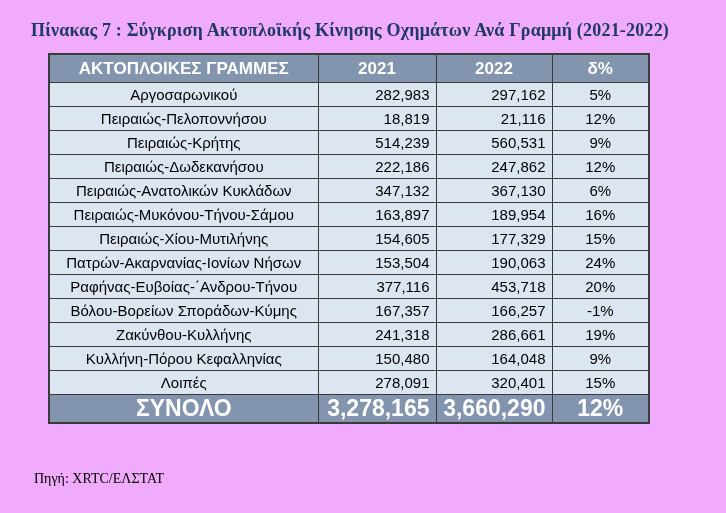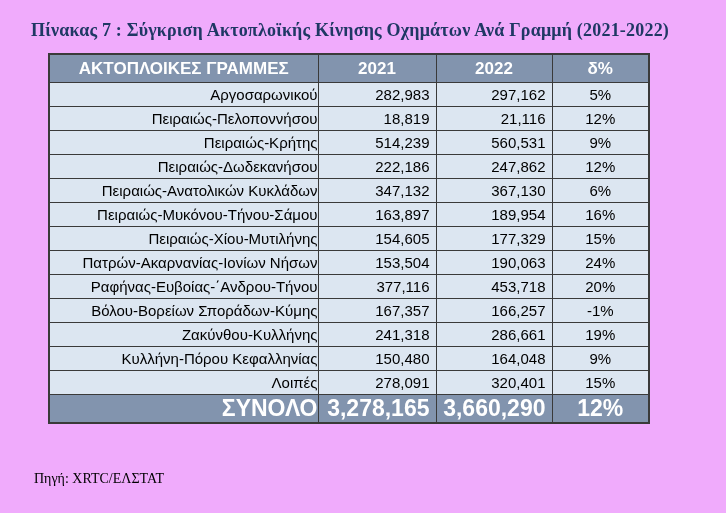--- a/index.html
+++ b/index.html
@@ -28,21 +28,21 @@
     border:1px solid var(--grid-border);
     overflow:hidden;white-space:nowrap;vertical-align:middle;
   }
   .traffic thead th{
     background:var(--header-bg);color:var(--header-text);
     font-weight:700;font-size:17px;height:27px;text-align:center;padding:0;
   }
   .traffic tbody td{
     background:var(--row-bg);color:#000;font-size:15px;height:23px;padding:0;
   }
-  .traffic .c-name{text-align:right;}
+  .traffic .c-name{text-align:center;}
   .traffic .c-num{text-align:right;padding-right:6px;}
   .traffic .c-pct{text-align:center;}
   .traffic tr.total td{
     background:var(--header-bg);color:var(--header-text);
     font-weight:700;font-size:23px;height:26px;
   }
   .source{
     position:absolute;left:34px;top:471px;
     font-family:"Liberation Serif",serif;font-size:14px;color:#000;
   }

